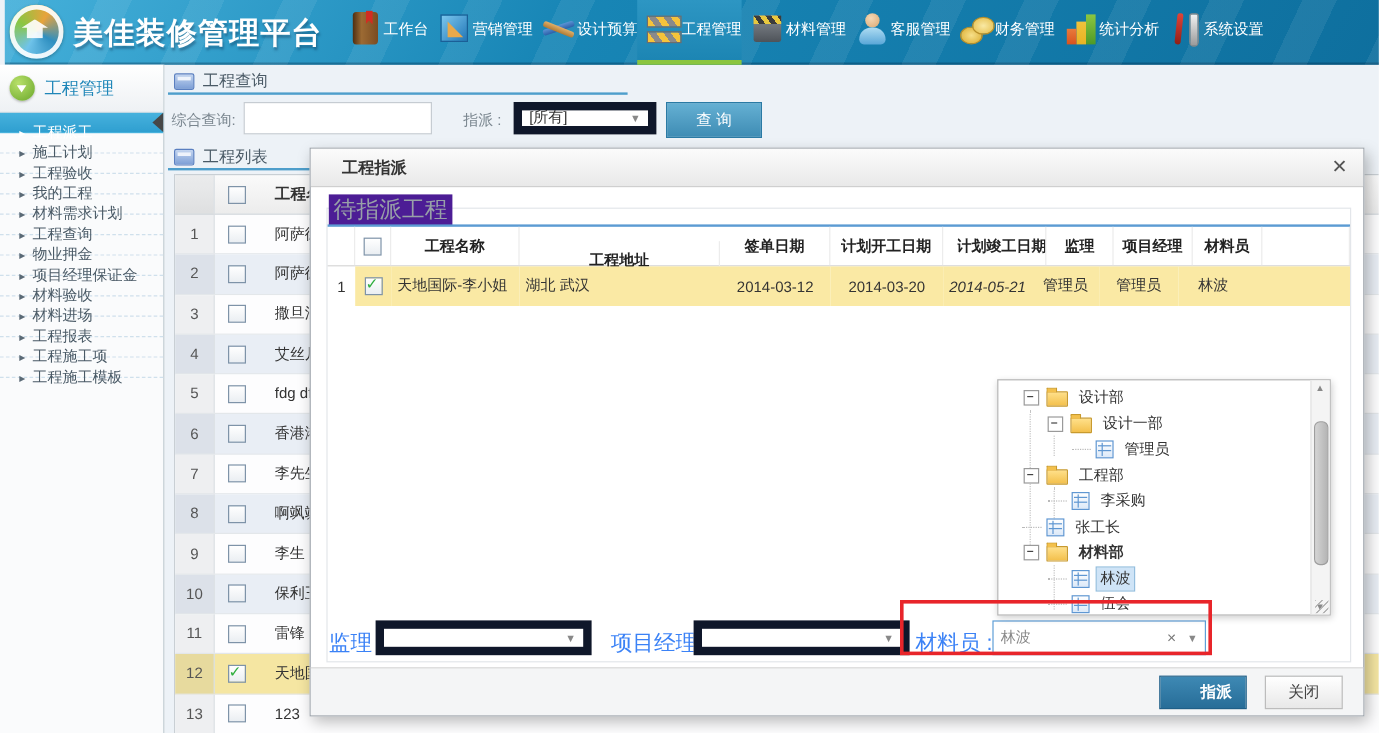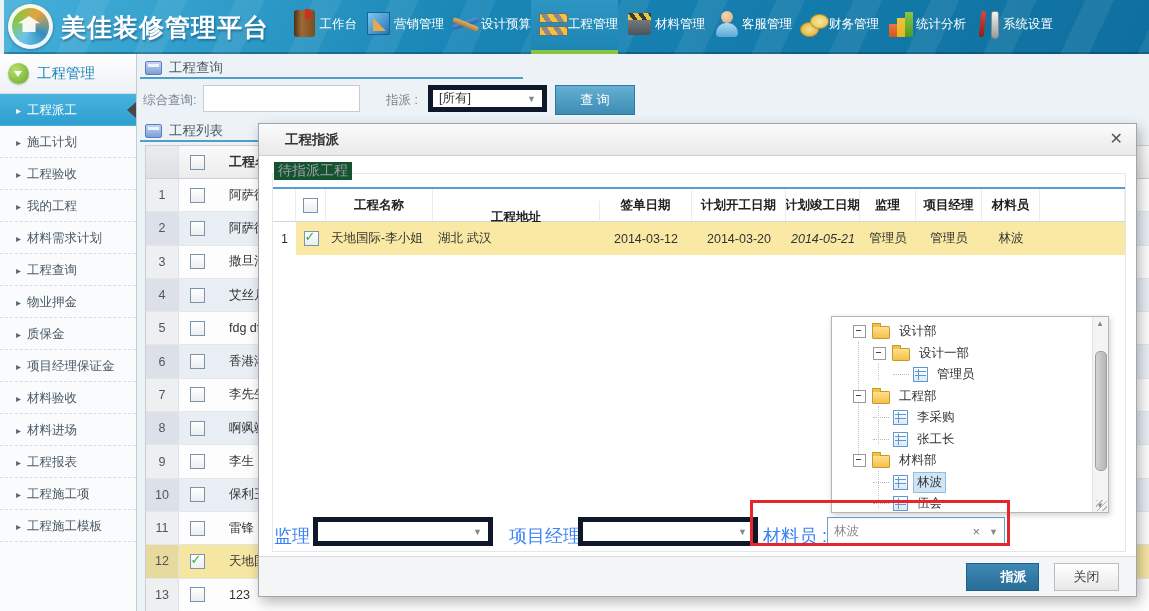--- a/index.html
+++ b/index.html
@@ -64,37 +64,37 @@
   .sidebar{position:absolute;left:0;top:54px;width:137px;bottom:0;background:#fafbfc;
     border-right:1px solid #c2ccd3;box-sizing:border-box;z-index:1;}
   .sb-header{height:40px;background:linear-gradient(#ffffff,#eef1f4);border-bottom:1px solid #d8dee3;
     display:flex;align-items:center;padding-left:8px;box-sizing:border-box;}
   .sb-badge{width:21px;height:21px;border-radius:50%;flex:none;
     background:radial-gradient(circle at 35% 30%,#b8e06a,#6aa72b);margin-right:8px;position:relative;
     box-shadow:0 1px 2px rgba(0,0,0,.25);}
   .sb-badge::after{content:"";position:absolute;left:6px;top:8px;
     border-left:4px solid transparent;border-right:4px solid transparent;border-top:6px solid #fff;}
   .sb-title{color:#1f86b8;font-size:14.5px;}
-  .sb-item{height:32px;line-height:32.3px;padding-left:16px;font-size:12.5px;color:#4a5a66;
+  .sb-item{height:17px;line-height:32.3px;padding-left:16px;font-size:12.5px;color:#4a5a66;
     border-bottom:1px dashed #cfe0ec;position:relative;cursor:pointer;white-space:nowrap;box-sizing:border-box;}
   .sb-item .tri{color:#5a6a76;font-size:10px;margin-right:6px;}
   .sb-item.active{background:linear-gradient(#47b2dd,#2f9fd0);color:#fff;border-bottom-color:transparent;}
   .sb-item.active .tri{color:#fff;}
   .sb-item.active::after{content:"";position:absolute;right:0;top:50%;margin-top:-8px;
     border-top:8px solid transparent;border-bottom:8px solid transparent;border-right:9px solid #474747;}
   
   .panel-title{position:absolute;display:flex;align-items:center;font-size:13.5px;color:#4a5a66;z-index:1;}
   .mon-icon{width:15px;height:12px;border:1px solid #5a7fc0;border-radius:2px;margin-right:7px;position:relative;
     background:linear-gradient(#c3d5f0,#7d9fd6);}
   .mon-icon::after{content:"";position:absolute;left:2px;top:2px;right:2px;height:3px;background:#eef3fb;}
   .underline{position:absolute;height:2px;background:#4e9ecb;z-index:1;}
   .flabel{position:absolute;font-size:12.5px;color:#7a868f;z-index:1;}
   .text-input{position:absolute;background:#fff;border:1px solid #c6ccd2;box-sizing:border-box;z-index:1;
     font:12.5px "Liberation Sans","DejaVu Sans",sans-serif;padding:0 6px;color:#333;}
-  .select{display:flex;align-items:center;box-sizing:border-box;background:#fff;border:5px solid #0f172a;
+  .select{display:flex;align-items:center;box-sizing:border-box;background:#fff;border:7px solid #0f172a;
     padding:0 6px;font-size:12.5px;color:#333;cursor:pointer;}
   .select .val{flex:1;overflow:hidden;white-space:nowrap;}
   .caret{color:#888;font-size:9px;flex:none;}
   .caret::before{content:"▼";}
   .clear-x{color:#777;font-size:13px;flex:none;margin-right:9px;cursor:pointer;}
   .clear-x::before{content:"×";}
   #assign-select{position:absolute;left:428px;top:85px;width:119px;height:27px;z-index:1;}
   #query-btn{position:absolute;left:555px;top:85px;width:78px;height:28px;z-index:1;cursor:pointer;
     background:linear-gradient(#65b0d3,#3e8cb4);border:1px solid #2a7aa4;color:#fff;font-size:13px;
     display:flex;align-items:center;justify-content:center;}
@@ -114,21 +114,21 @@
   .cb{width:13px;height:13px;border:1px solid #7e93a8;background:linear-gradient(#fff,#eaeef2);
     display:inline-block;position:relative;cursor:pointer;flex:none;}
   .cb.checked::after{content:"✓";position:absolute;left:0px;top:-3px;font-weight:bold;color:#2fae3e;font-size:13px;}
   
   .modal{position:absolute;left:258px;top:123px;width:879px;height:474px;background:#fff;
     border:1px solid #9fa6ad;box-shadow:3px 5px 12px rgba(0,0,0,.28);z-index:10;box-sizing:border-box;}
   .modal-header{height:31px;background:linear-gradient(#fbfbfb,#e9e9e9);border-bottom:1px solid #cfcfcf;
     line-height:31px;padding-left:26px;font-size:13.5px;font-weight:bold;color:#333;}
   .modal-close{position:absolute;right:13px;top:5px;font-size:16px;color:#555;cursor:pointer;}
   .section-box{position:absolute;left:13px;top:49px;right:10px;bottom:44px;border:1px solid #e3e6ea;}
-  .section-label{position:absolute;left:15px;top:38px;font-size:14px;color:#98a0a8;background:#14532d;padding:0 4px;}
+  .section-label{position:absolute;left:15px;top:38px;font-size:19px;color:#98a0a8;background:#4c1d95;padding:0 4px;}
   .section-underline{position:absolute;left:14px;top:63px;right:11px;height:2px;background:#5b9bd3;}
   .mtable{position:absolute;left:14px;top:65px;right:11px;}
   .mt-header{display:flex;height:32px;align-items:center;border-bottom:1px solid #d6d6d6;
     font-weight:bold;font-size:12.5px;color:#222;}
   .mt-header .mcell{border-right:1px solid #ececec;}
   .mcell{height:100%;display:flex;align-items:center;justify-content:center;box-sizing:border-box;
     overflow:hidden;white-space:nowrap;flex:none;}
   .mcell.left{justify-content:flex-start;padding-left:5px;}
   .mcell.fill{flex:1;}
   .mt-row{display:flex;height:33px;align-items:center;font-size:12.5px;color:#333;}
@@ -228,21 +228,20 @@
     <span class="sb-title">工程管理</span>
   </div>
   <div id="sb-items">
       <div class="sb-item active"><span class="tri">▸</span><span>工程派工</span></div>
       <div class="sb-item"><span class="tri">▸</span><span>施工计划</span></div>
       <div class="sb-item"><span class="tri">▸</span><span>工程验收</span></div>
       <div class="sb-item"><span class="tri">▸</span><span>我的工程</span></div>
       <div class="sb-item"><span class="tri">▸</span><span>材料需求计划</span></div>
       <div class="sb-item"><span class="tri">▸</span><span>工程查询</span></div>
       <div class="sb-item"><span class="tri">▸</span><span>物业押金</span></div>
-      <div class="sb-item"><span class="tri">▸</span><span>质保金</span></div>
       <div class="sb-item"><span class="tri">▸</span><span>项目经理保证金</span></div>
       <div class="sb-item"><span class="tri">▸</span><span>材料验收</span></div>
       <div class="sb-item"><span class="tri">▸</span><span>材料进场</span></div>
       <div class="sb-item"><span class="tri">▸</span><span>工程报表</span></div>
       <div class="sb-item"><span class="tri">▸</span><span>工程施工项</span></div>
       <div class="sb-item"><span class="tri">▸</span><span>工程施工模板</span></div>
     </div>
 </div>
 
 <div class="panel-title" style="left:145px;top:59px;">
@@ -377,21 +376,21 @@
   <div class="mtable">
     <div class="mt-header" id="mt-header">
         <div class="mcell" style="width: 23px;"></div>
         <div class="mcell" style="width: 30px;">
           <span class="cb"></span>
         </div>
         <div class="mcell" style="width: 107px;">工程名称</div>
         <div class="mcell" style="width: 167px; margin-top: 24px;">工程地址</div>
         <div class="mcell" style="width: 92px;">签单日期</div>
         <div class="mcell" style="width: 94px;">计划开工日期</div>
-        <div class="mcell" style="width: 74px;">计划竣工日期</div>
+        <div class="mcell" style="width: 74px; margin-left: 12px;">计划竣工日期</div>
         <div class="mcell" style="width: 56px;">监理</div>
         <div class="mcell" style="width: 66px;">项目经理</div>
         <div class="mcell" style="width: 58px;">材料员</div>
         <div class="mcell fill"></div>
       </div>
     <div class="mt-row" id="mt-row">
         <div class="mcell" style="width: 23px;">1</div>
         <div class="mcell yl" style="width: 30px;">
           <span class="cb checked"></span>
         </div>
@@ -454,26 +453,26 @@
       <div class="tree-row" style="padding-left: 21px;">
         <span class="expander"></span>
         <span class="folder"></span>
         <span class="tree-label">工程部</span>
       </div>
       <div class="tree-row" style="padding-left: 41px;">
         <span class="tspacer"></span>
         <span class="usericon"></span>
         <span class="tree-label">李采购</span>
       </div>
-      <div class="tree-row" style="padding-left: 41px;">
+      <div class="tree-row" style="padding-left: 20px;">
         <span class="tspacer"></span>
         <span class="usericon"></span>
         <span class="tree-label">张工长</span>
       </div>
-      <div class="tree-row" style="padding-left: 21px;">
+      <div class="tree-row" style="padding-left: 21px; font-weight: bold;">
         <span class="expander"></span>
         <span class="folder"></span>
         <span class="tree-label">材料部</span>
       </div>
       <div class="tree-row" style="padding-left: 41px;">
         <span class="tspacer"></span>
         <span class="usericon"></span>
         <span class="tree-label selected">林波</span>
       </div>
       <div class="tree-row" style="padding-left: 41px;">

